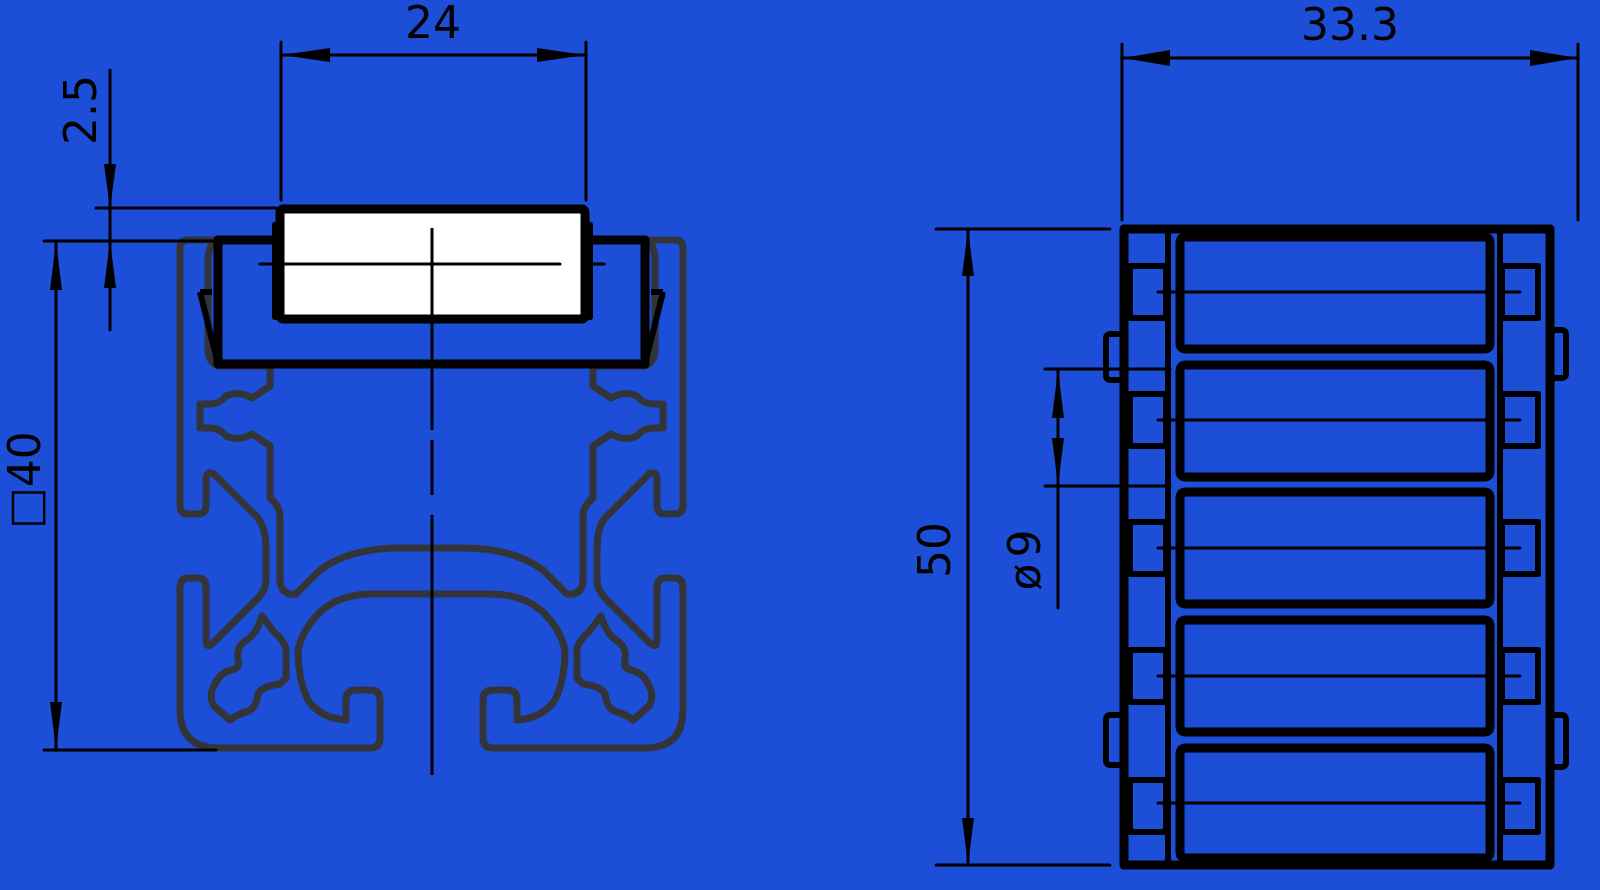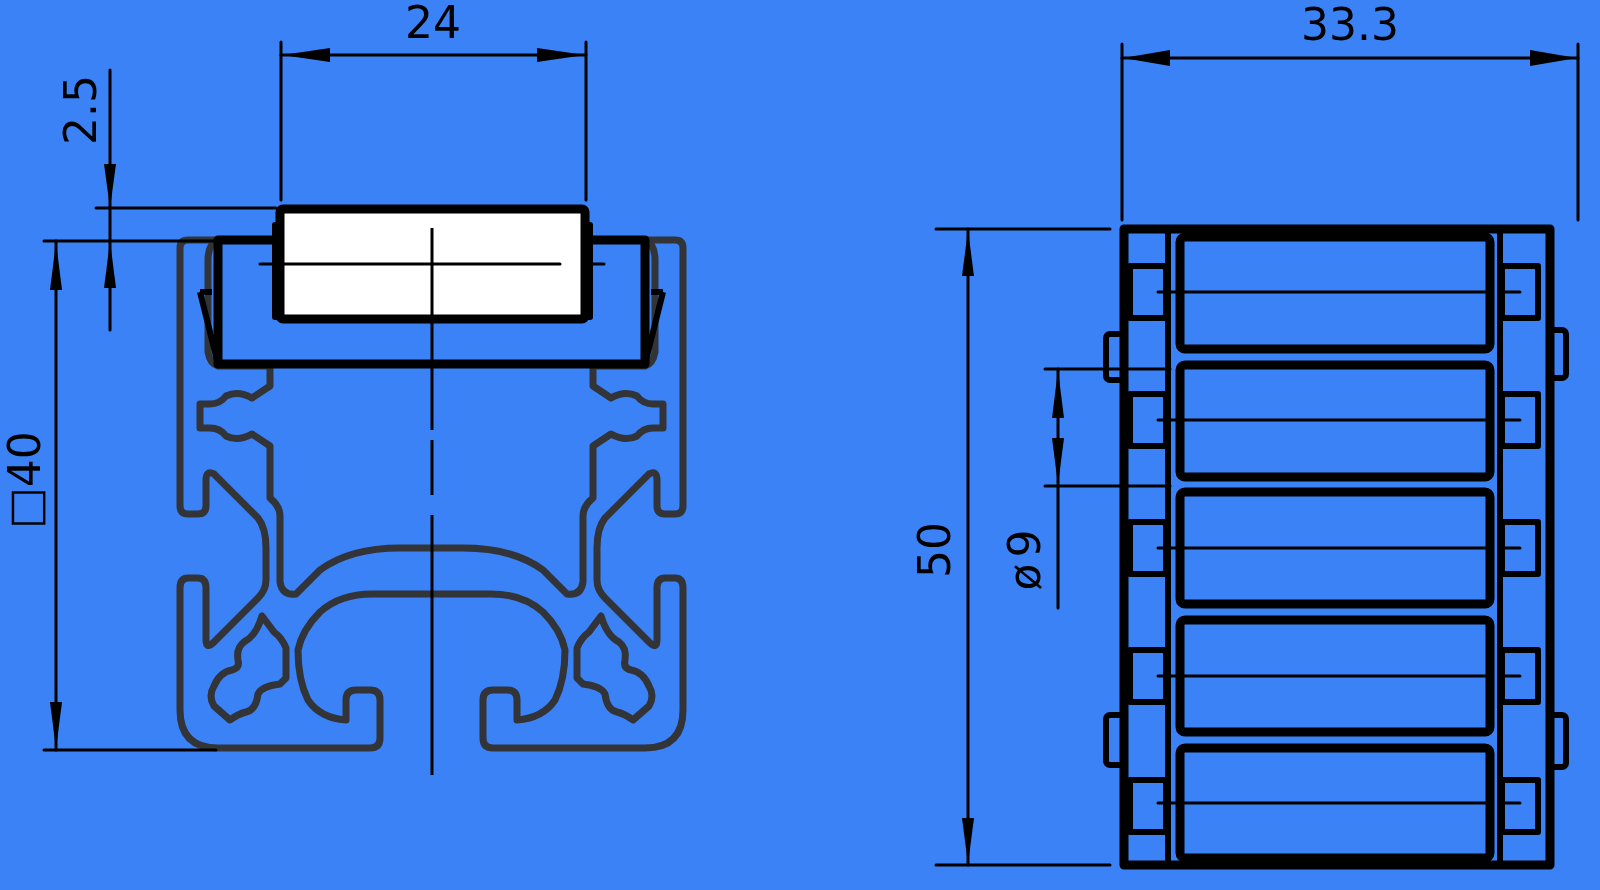--- a/index.html
+++ b/index.html
@@ -1,16 +1,16 @@
 <!DOCTYPE html>
 <html><head>
 <meta charset="utf-8">
 <style>
   html,body{margin:0;padding:0;background:#ffffff;}
-  #canvas{position:relative;width:1600px;height:890px;overflow:hidden;background:#3b82f6;}
+  #canvas{position:relative;width:1600px;height:890px;overflow:hidden;background:#1d4ed8;}
   svg{position:absolute;left:0;top:0;}
   .dimtext{font-family:"DejaVu Sans",sans-serif;font-size:44px;fill:#000;}
   .prof{fill:none;stroke:#333438;stroke-width:7;stroke-linejoin:round;stroke-linecap:round;}
   .thick{fill:none;stroke:#000;stroke-width:9;stroke-linejoin:round;}
   .med{fill:none;stroke:#000;stroke-width:6;stroke-linejoin:round;}
   .thin{fill:none;stroke:#000;stroke-width:3;stroke-linecap:round;}
   .arrow{fill:#000;}
   .cl{fill:none;stroke:#000;stroke-width:3;}
 </style>
 </head>

